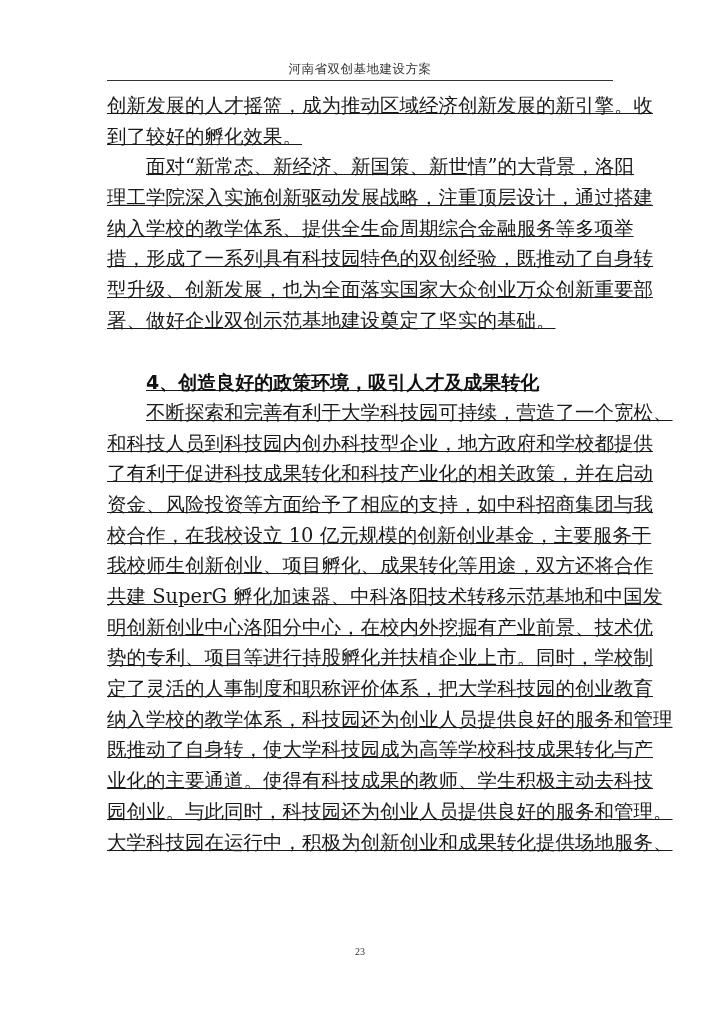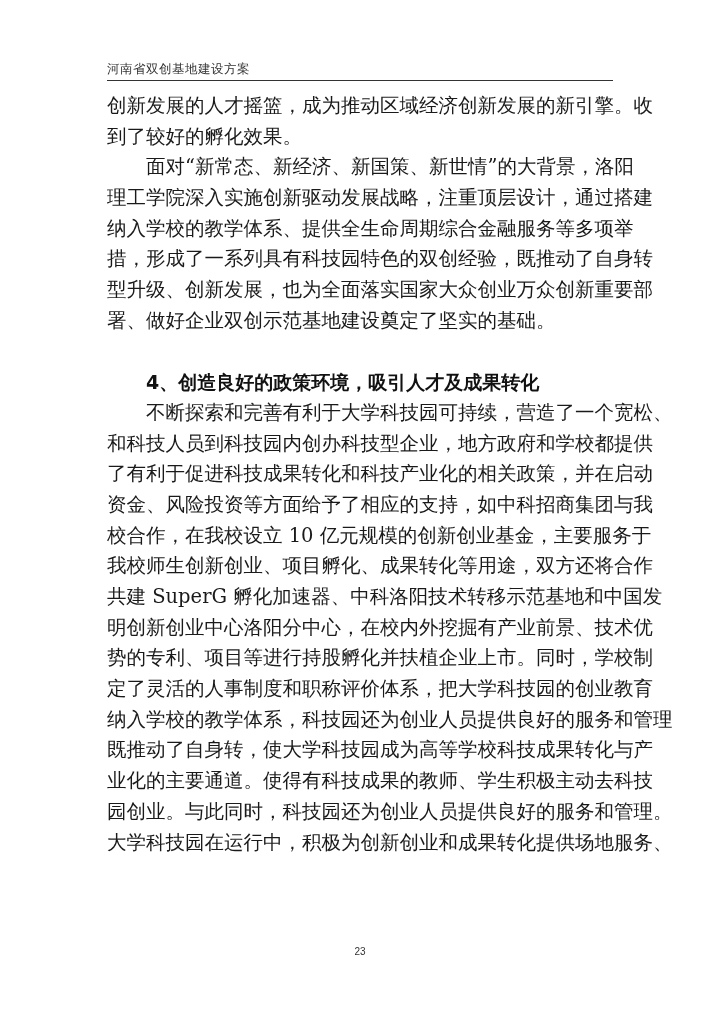--- a/index.html
+++ b/index.html
@@ -22,31 +22,32 @@
       height: 1018px;
       background: #ffffff;
     }
     .running-header {
       position: absolute;
       left: 107px;
       top: 60px;
       width: 506px;
       height: 20px;
       border-bottom: 1px solid #333333;
-      text-align: left;
+      text-align: center;
       font-size: 12.5px;
       line-height: 18px;
       color: #333333;
       letter-spacing: 0.5px;
     }
     .body-text {
       position: absolute;
       left: 107px;
       top: 91px;
       width: 508px;
+      text-decoration: underline;
     }
     .line {
       height: 30.7px;
       line-height: 30.7px;
       font-size: 19.5px;
       white-space: nowrap;
       text-align: justify;
       text-align-last: justify;
       overflow: visible;
     }
@@ -68,21 +69,21 @@
       line-height: 30.7px;
       white-space: nowrap;
       color: #111111;
     }
     .page-number {
       position: absolute;
       left: 340px;
       top: 946px;
       width: 40px;
       text-align: center;
-      font-family: Liberation Sans, sans-serif;
+      font-family: Liberation Serif, serif;
       font-size: 10px;
       color: #333333;
     }
   </style>
 </head>
 <body>
 
 <div class="page">
 
   <div class="running-header">

